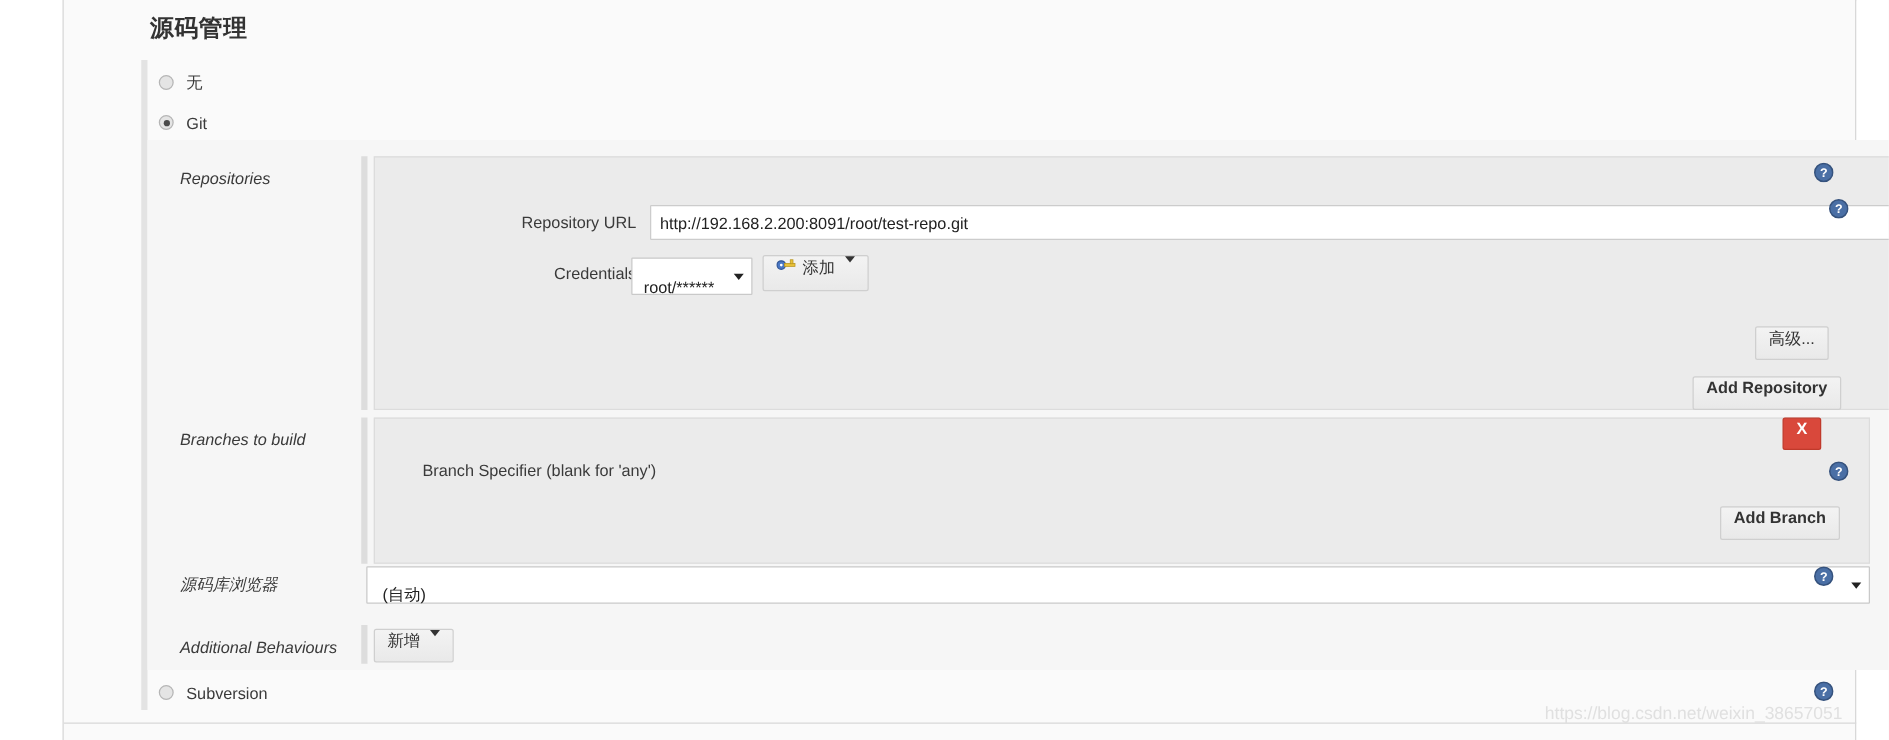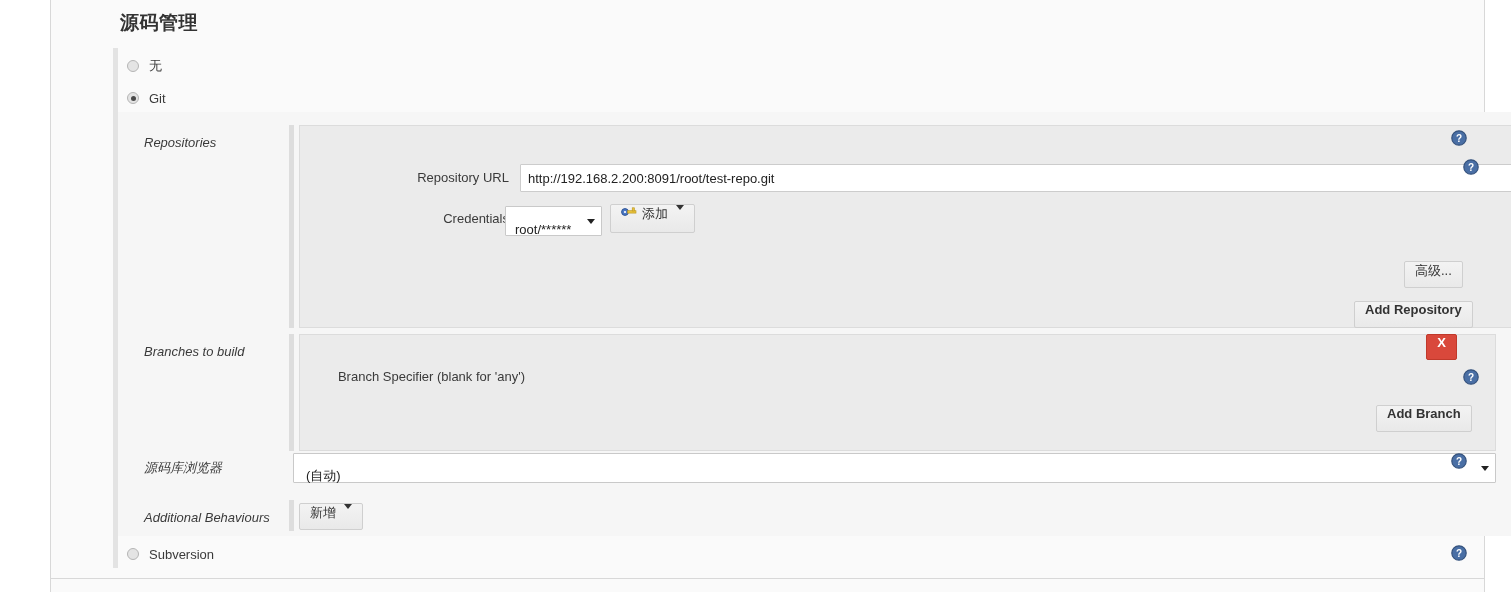--- a/index.html
+++ b/index.html
@@ -364,16 +364,17 @@
   <svg class="help-icon" style="left:1400px; top:453px;" viewBox="0 0 16 16">
     <circle cx="8" cy="8" r="7.2" fill="#4a6fa5" stroke="#35527d" stroke-width="1.2"></circle>
     <text x="8" y="11.6" font-family="Liberation Sans, sans-serif" font-size="10" font-weight="bold" fill="#ffffff" text-anchor="middle">?</text>
   </svg>
 
   <svg class="help-icon" style="left:1400px; top:545px;" viewBox="0 0 16 16">
     <circle cx="8" cy="8" r="7.2" fill="#4a6fa5" stroke="#35527d" stroke-width="1.2"></circle>
     <text x="8" y="11.6" font-family="Liberation Sans, sans-serif" font-size="10" font-weight="bold" fill="#ffffff" text-anchor="middle">?</text>
   </svg>
 
+  <div id="watermark">https://blog.csdn.net/weixin_38657051</div>
 
 </div>
 
 <div id="bottom-rule"></div>
 
 </body></html>

